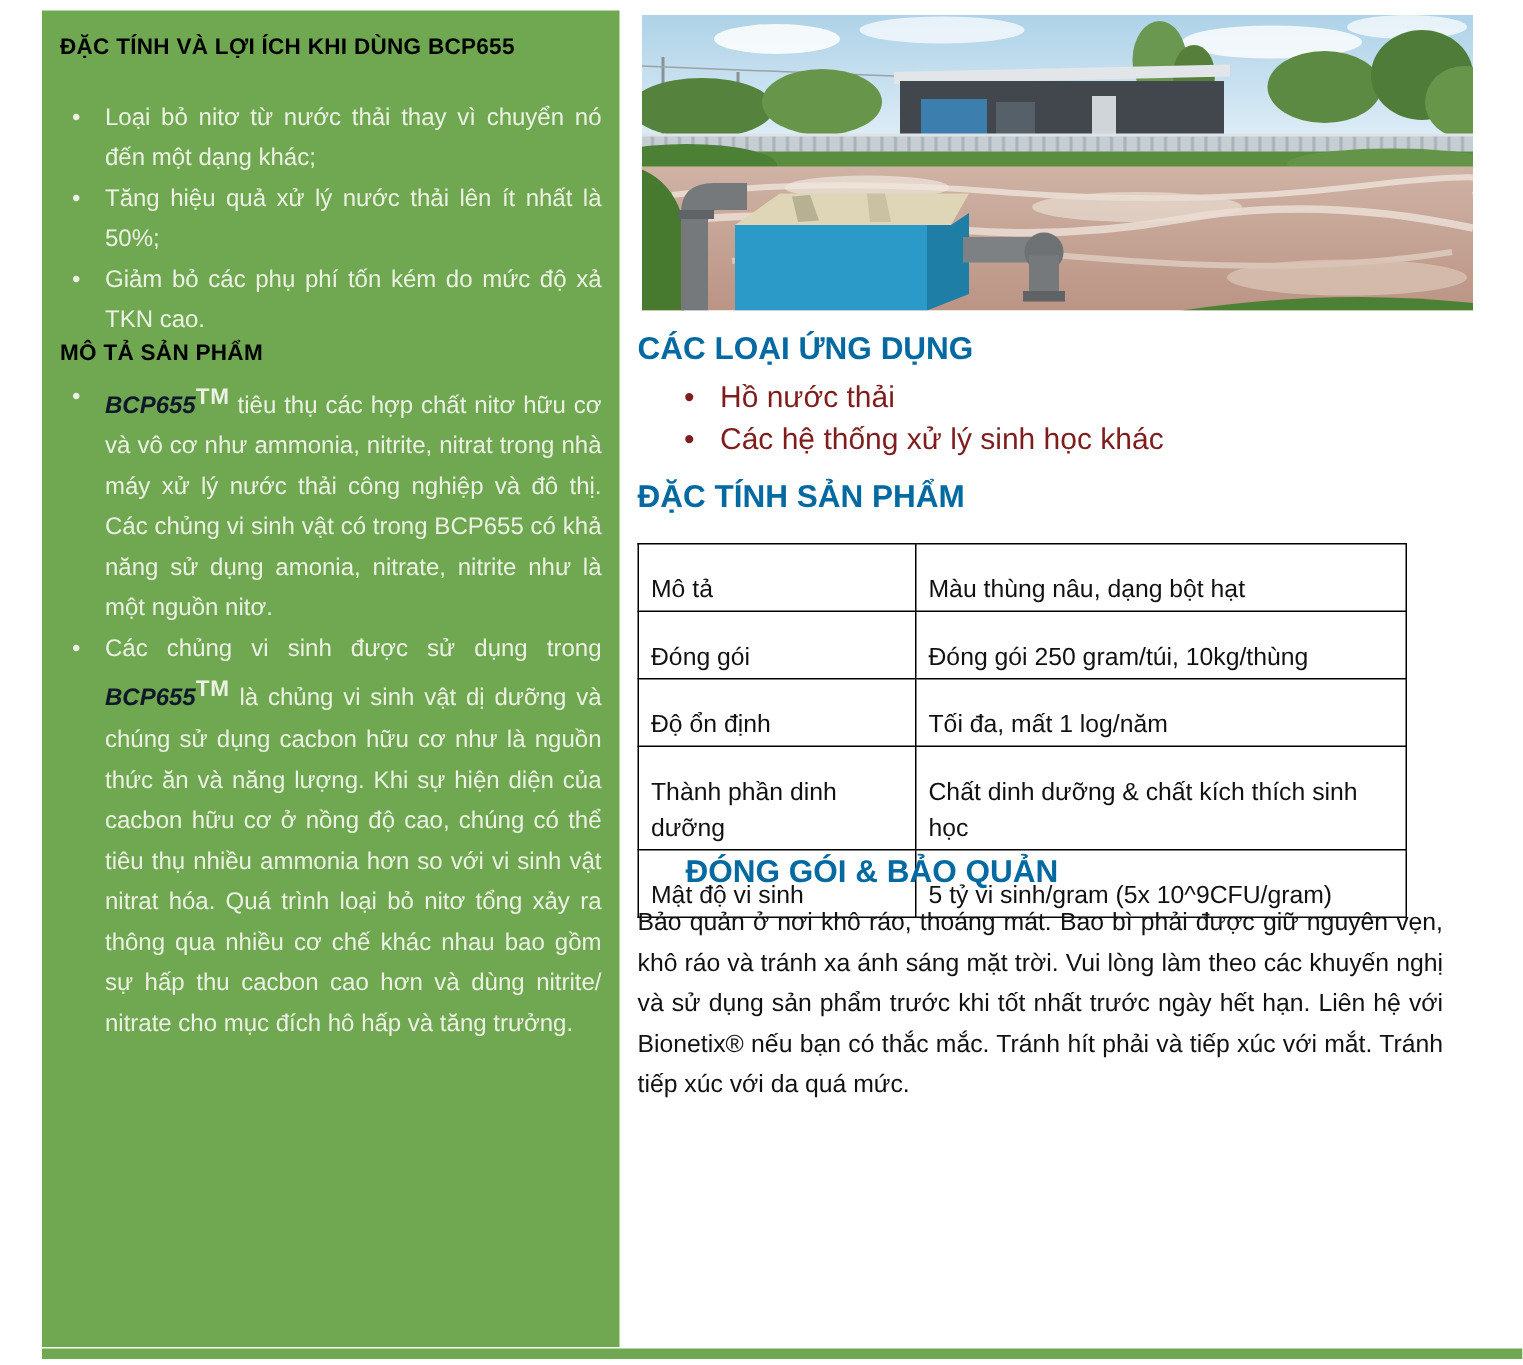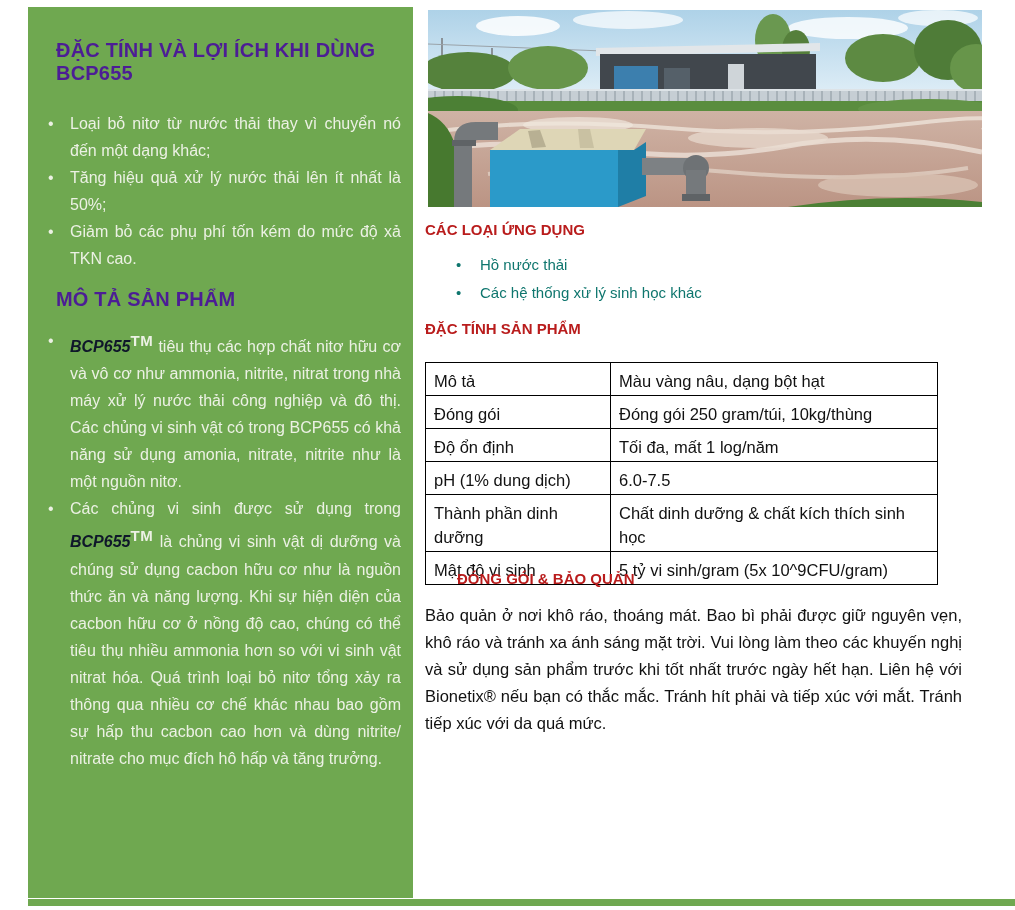--- a/index.html
+++ b/index.html
@@ -8,55 +8,55 @@
     background:#ffffff;color:#1b1b1b;
     font-family:"Liberation Sans", sans-serif;
   }
   
   .panel{
     position:absolute;left:28px;top:7px;width:385px;height:891px;
     background:#6FA850;color:#ecf1e4;box-sizing:border-box;
     padding:16px 12px 0 12px;
   }
   .panel h2{
-    margin:16px;font-size:20px;font-weight:bold;color:#4c1d95;letter-spacing:.2px;
+    margin:0;font-size:15px;font-weight:bold;color:#000000;letter-spacing:.2px;
   }
   .panel-list{
     list-style:none;margin:25px 0 0 0;padding:0;
     font-size:16px;line-height:27px;text-align:justify;
   }
   .panel-list li{position:relative;padding-left:30px;}
   .panel-list li::before{content:"\2022";position:absolute;left:8px;}
   .desc-title{margin-top:17px;}
   .desc-list{margin-top:7px;}
   .bold-lead{font-weight:bold;color:#0f172a;font-style:italic;}
   .panel sup{font-size:15px;font-weight:bold;vertical-align:super;letter-spacing:.5px;}
   
   .photo{position:absolute;left:428px;top:10px;width:554px;height:197px;}
   .photo svg{display:block;width:100%;height:100%;}
   
   .rtitle{
     position:absolute;left:425px;margin:0;
-    font-size:15px;font-weight:bold;color:#b91c1c;
+    font-size:21px;font-weight:bold;color:#0369a1;
   }
   #apps-title{top:221px;}
   #specs-title{top:320px;}
   #storage-title{top:570px;margin-left:32px;}
   .apps-list{
     position:absolute;left:425px;top:251px;margin:0;padding:0;list-style:none;
-    font-size:15px;line-height:28px;color:#0f766e;
+    font-size:20px;line-height:28px;color:#7f1d1d;
   }
   .apps-list li{position:relative;padding-left:55px;}
   .apps-list li::before{content:"\2022";position:absolute;left:31px;}
   .spec-table{
     position:absolute;left:425px;top:362px;width:513px;
     border-collapse:collapse;font-size:16.5px;color:#111;
   }
   .spec-table td{
-    border:1px solid #000;padding:6px 8px 2px 8px;line-height:24px;vertical-align:top;
+    border:1px solid #000;padding:18px 8px 2px 8px;line-height:24px;vertical-align:top;
   }
   .spec-table td.label{width:168px;}
   .storage-paras{
     position:absolute;left:425px;top:602px;width:537px;
     font-size:16.5px;line-height:27px;text-align:justify;color:#111;
   }
   .storage-paras p{margin:0 0 13px 0;}
   
   .bottom-bar{
     position:absolute;left:28px;top:899px;width:987px;height:7px;background:#6FA850;
@@ -183,37 +183,33 @@
     </li>
   </ul>
 
 <h3 class="rtitle" id="specs-title">ĐẶC TÍNH SẢN PHẨM</h3>
 
 <table class="spec-table">
   <tbody>
 
       <tr>
         <td class="label">Mô tả</td>
-        <td>Màu vàng nâu, dạng bột hạt</td>
+        <td>Màu thùng nâu, dạng bột hạt</td>
       </tr>
 
       <tr>
         <td class="label">Đóng gói</td>
         <td>Đóng gói 250 gram/túi, 10kg/thùng</td>
       </tr>
 
       <tr>
         <td class="label">Độ ổn định</td>
         <td>Tối đa, mất 1 log/năm</td>
       </tr>
 
-      <tr>
-        <td class="label">pH (1% dung dịch)</td>
-        <td>6.0-7.5</td>
-      </tr>
 
       <tr>
         <td class="label">Thành phần dinh dưỡng</td>
         <td>Chất dinh dưỡng &amp; chất kích thích sinh học</td>
       </tr>
 
       <tr>
         <td class="label">Mật độ vi sinh</td>
         <td>5 tỷ vi sinh/gram (5x 10^9CFU/gram)</td>
       </tr>

